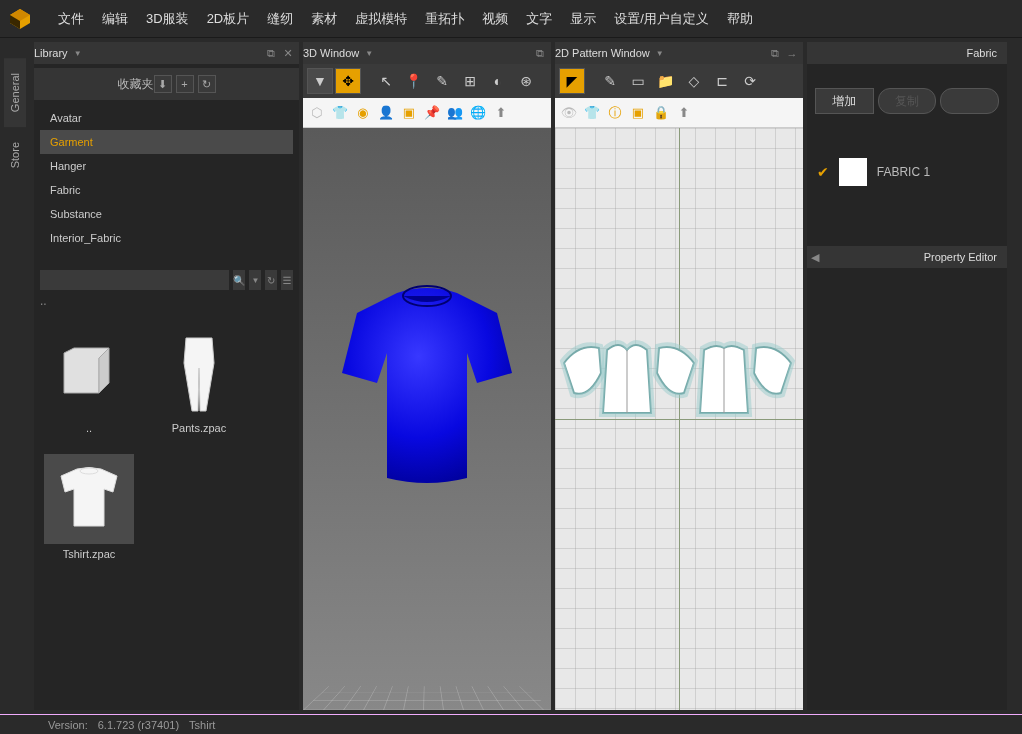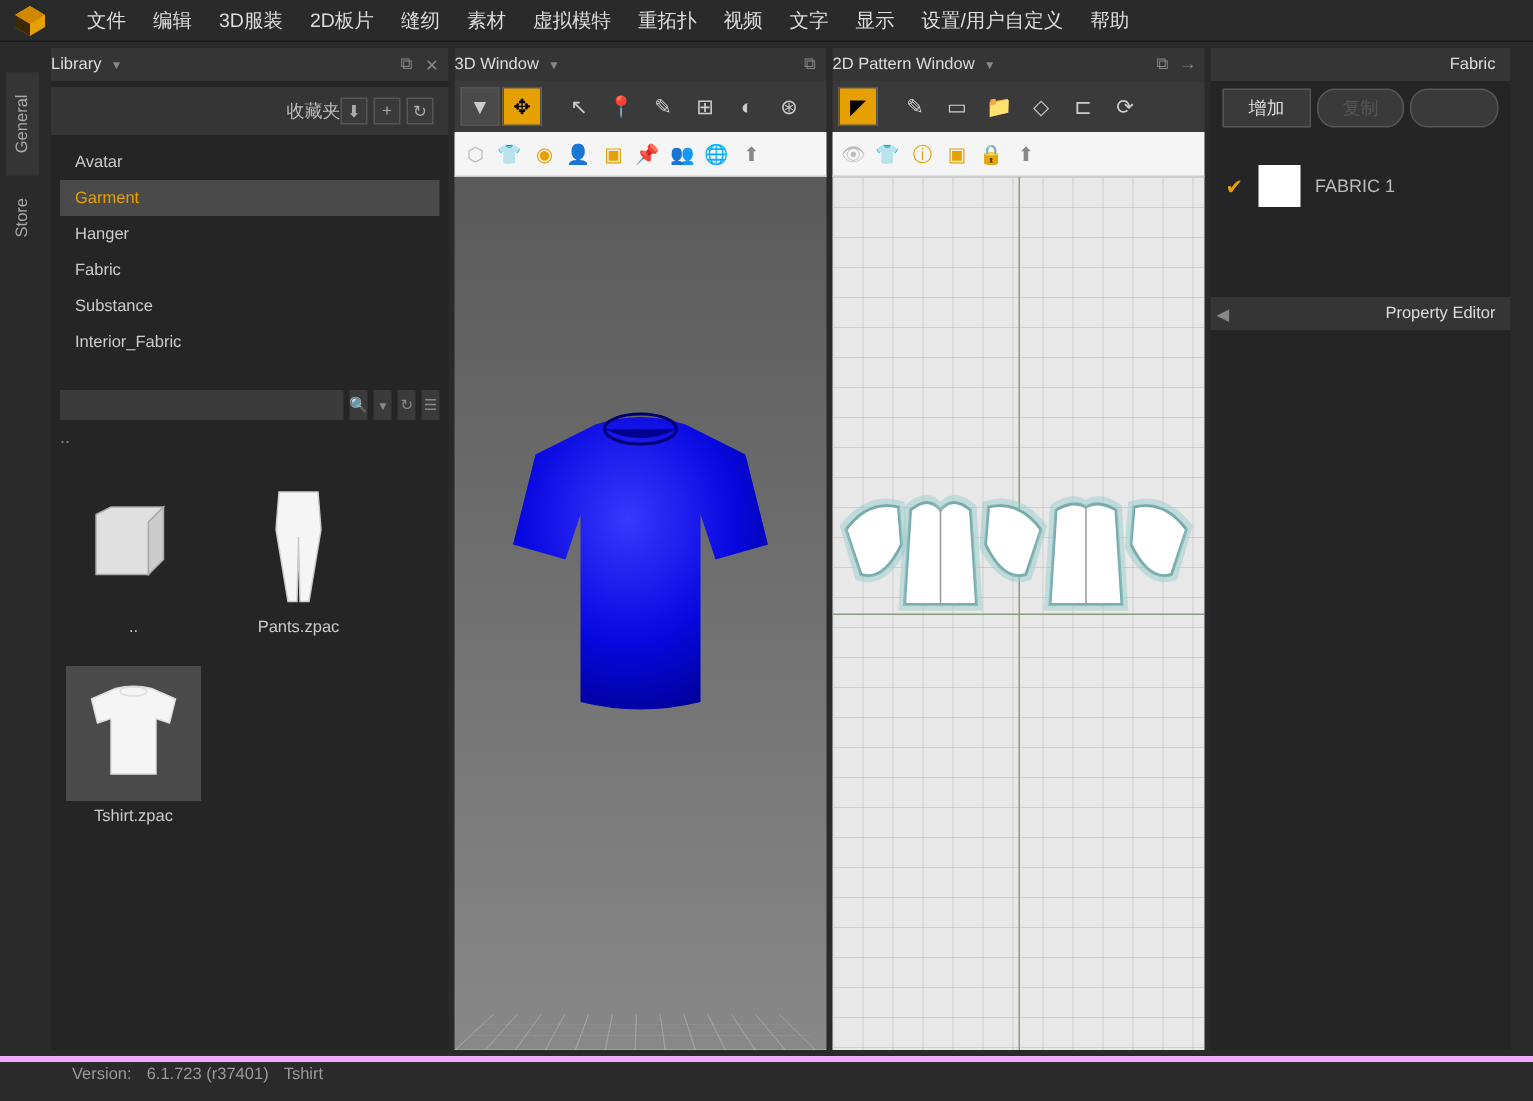--- a/index.html
+++ b/index.html
@@ -6,21 +6,21 @@
 body {
   font-family: Arial, "Microsoft YaHei", sans-serif;
   background: #2a2a2a;
   color: #bbb;
   font-size: 12px;
   width: 1022px;
   height: 734px;
   overflow: hidden;
 }
 .menubar {
-  height: 28px;
+  height: 38px;
   background: #2a2a2a;
   display: flex;
   align-items: center;
   padding: 0 8px;
   gap: 18px;
   border-bottom: 1px solid #1a1a1a;
 }
 .logo {
   width: 24px;
   height: 24px;
@@ -91,21 +91,21 @@
   display: flex;
   align-items: center;
   justify-content: center;
 }
 .favorites-bar {
   height: 32px;
   background: #353535;
   display: flex;
   align-items: center;
   padding: 0 10px;
-  justify-content: flex-end;
+  justify-content: center;
   margin-top: 4px;
 }
 .fav-icons {
   display: flex;
   gap: 4px;
 }
 .fav-icon {
   width: 18px;
   height: 18px;
   border: 1px solid #555;
@@ -306,21 +306,21 @@
   display: flex;
   align-items: center;
   justify-content: flex-end;
   padding: 0 10px;
   color: #ddd;
   font-size: 11px;
 }
 .fabric-buttons {
   display: flex;
   gap: 4px;
-  padding: 5px 8px;
+  padding: 24px 8px;
 }
 .fabric-btn {
   flex: 1;
   height: 26px;
   background: #3a3a3a;
   border: 1px solid #555;
   color: #ddd;
   display: flex;
   align-items: center;
   justify-content: center;
@@ -365,21 +365,21 @@
 }
 .statusbar {
   height: 20px;
   background: #2a2a2a;
   display: flex;
   align-items: center;
   padding: 0 18px 0 48px;
   color: #999;
   font-size: 11px;
   gap: 10px;
-  border-top: 4px solid #f0abfc;
+  border-top: 1px solid #f0abfc;
 }
 .path-dot {
   padding: 0 6px;
   color: #888;
 }
 </style>
 </head>
 <body>
 
 <div class="menubar">

